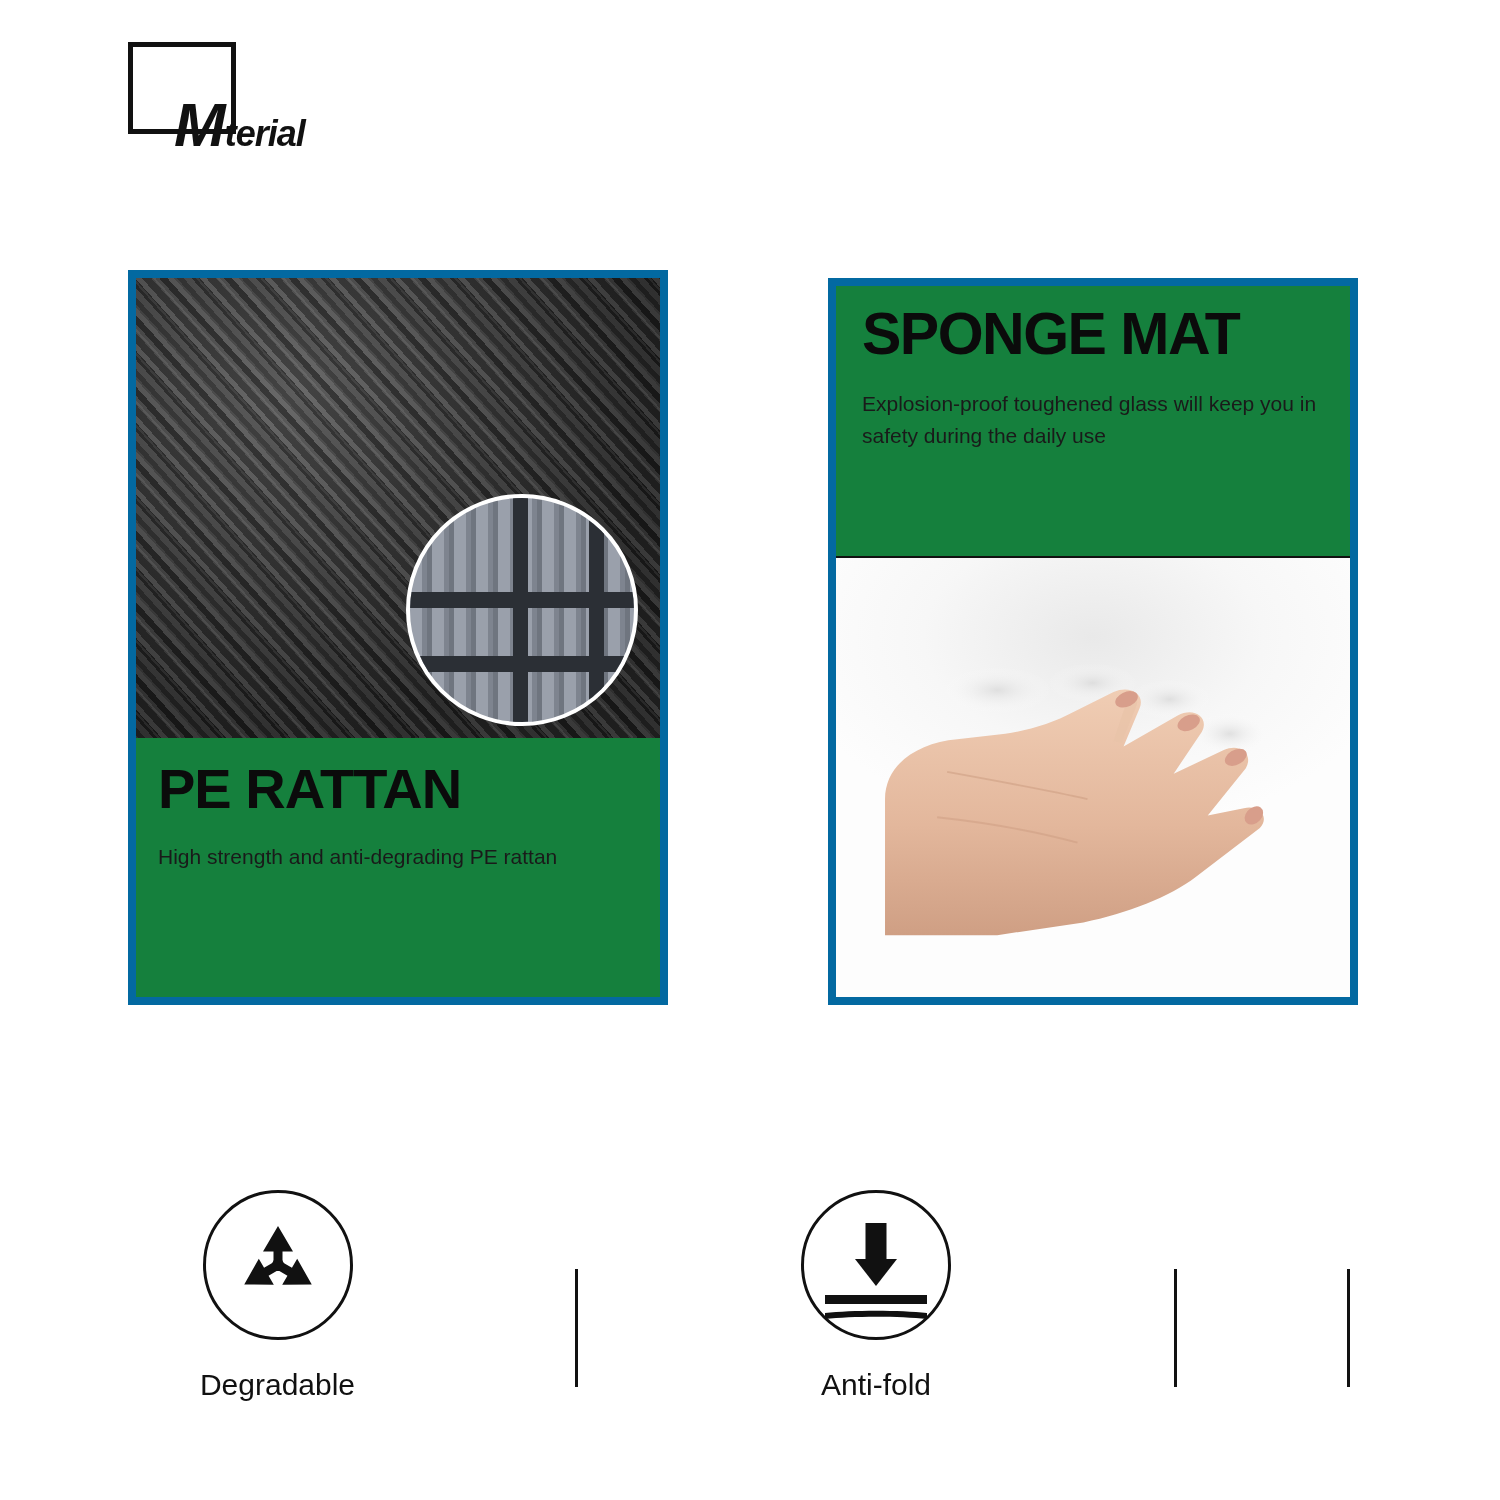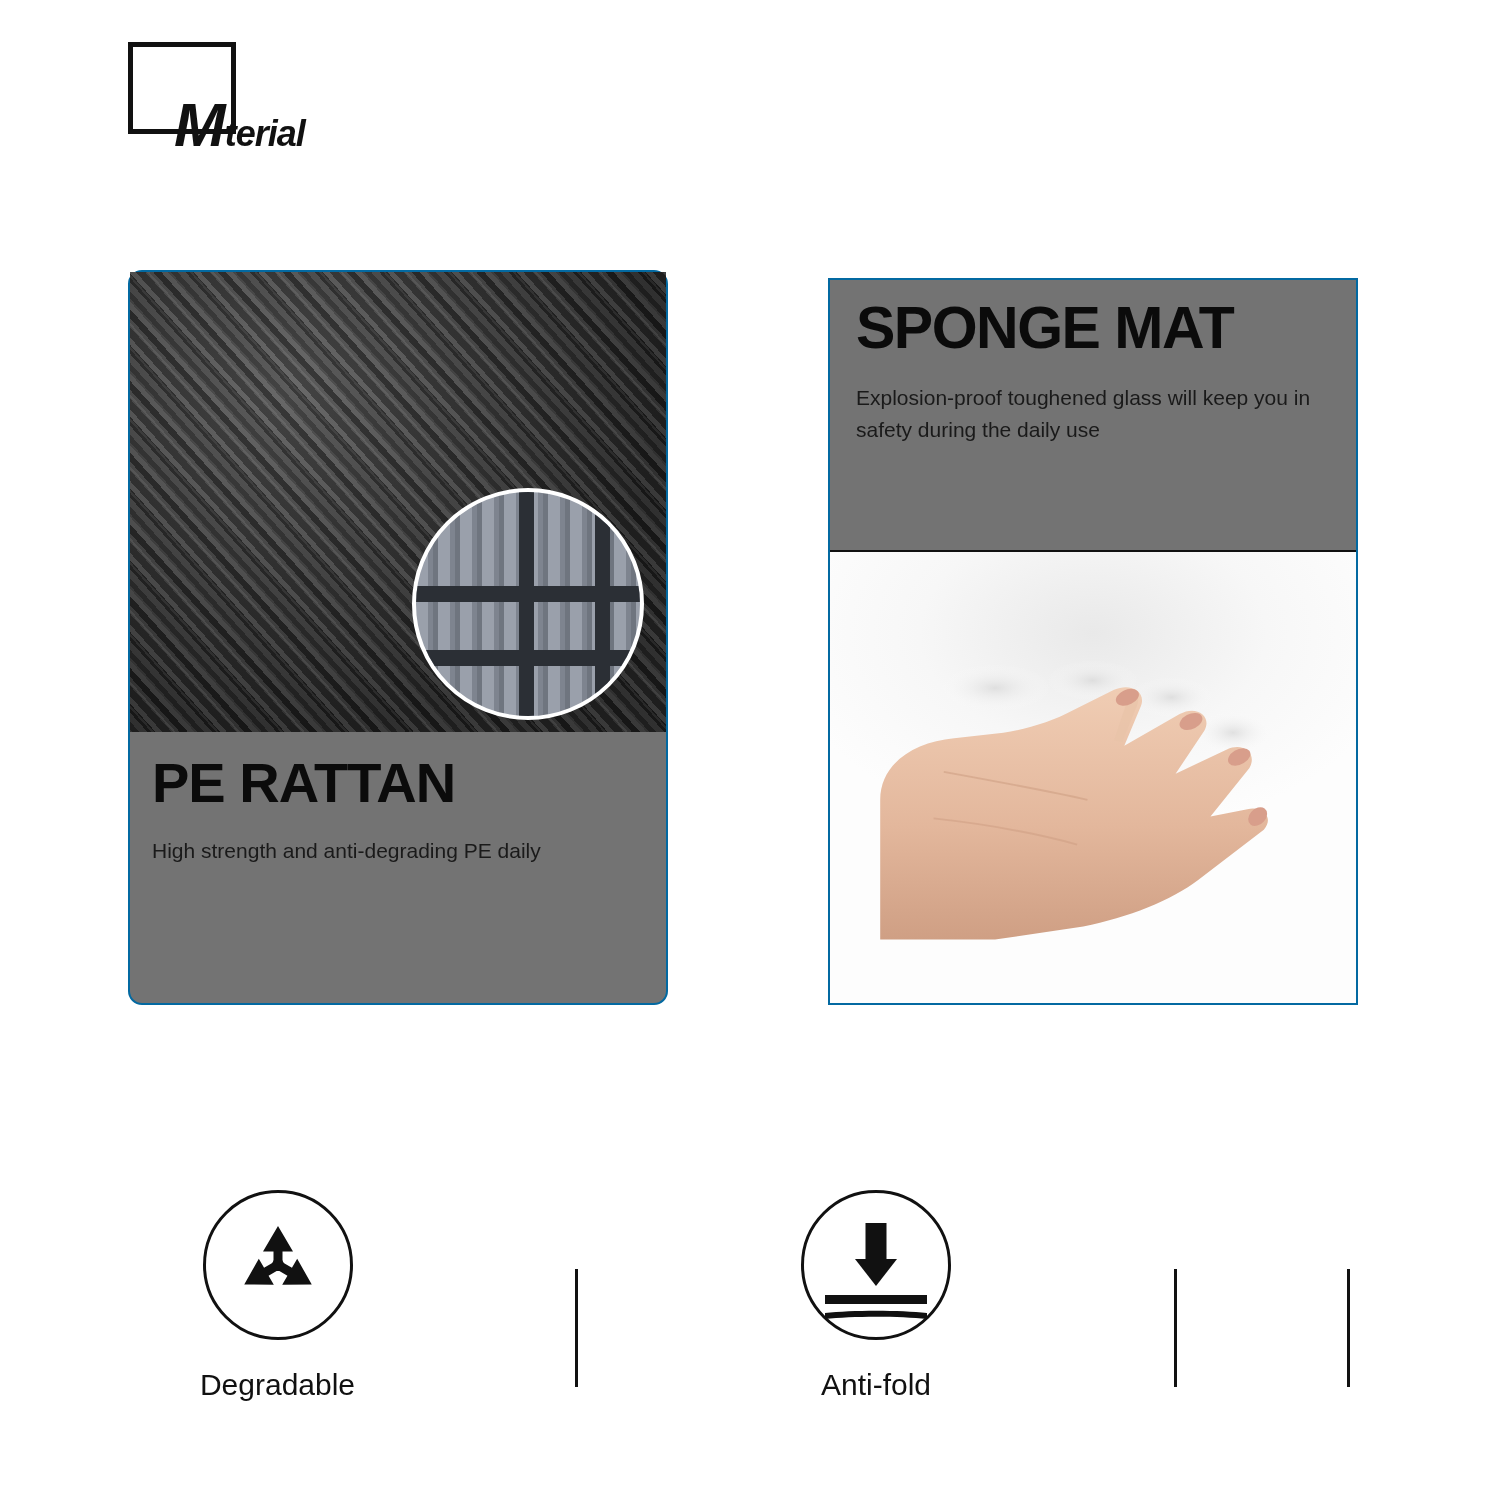--- a/index.html
+++ b/index.html
@@ -26,24 +26,24 @@
     position: absolute; left: 46px; top: 52px;
     font-size: 62px; font-weight: bold; font-style: italic;
     letter-spacing: -1px; color: #111; line-height: 1;
     white-space: nowrap;
   }
   .logo-text .small { font-size: 36px; }
 
   
   .card {
     position: absolute;
-    border: 2px solid #0369a1;
-    background: #737373;
-  }
-  .card-left  { left: 128px; top: 270px;  width: 540px; height: 735px; border-radius: 14px; }
+    border: 8px solid #0369a1;
+    background: #15803d;
+  }
+  .card-left  { left: 128px; top: 270px;  width: 540px; height: 735px; }
   .card-right { left: 828px; top: 278px; width: 530px; height: 727px; }
 
   
   .rattan-img {
     position: absolute; left: 0; top: 0; width: 100%; height: 460px;
     overflow: hidden;
     background:
       repeating-linear-gradient(48deg,
         #2e2e2e 0px, #2e2e2e 7px,
         #4a4a4a 7px, #4a4a4a 13px,
@@ -149,21 +149,21 @@
       <span>M</span><span class="small">terial</span>
     </div>
   </div>
 
   <div class="card card-left">
     <div class="rattan-img">
       <div class="zoom-circle"></div>
     </div>
     <div class="txt">
       <div class="big-title">PE RATTAN</div>
-      <div class="sub-copy">High strength and anti-degrading PE daily</div>
+      <div class="sub-copy">High strength and anti-degrading PE rattan</div>
     </div>
   </div>
 
   <div class="card card-right">
     <div class="txt">
       <div class="title-right">SPONGE MAT</div>
       <div class="sub-copy">Explosion-proof toughened glass will keep you in safety during the daily use</div>
     </div>
     <div class="sponge-img">
       <svg class="hand" viewBox="0 0 400 300" preserveAspectRatio="none">

